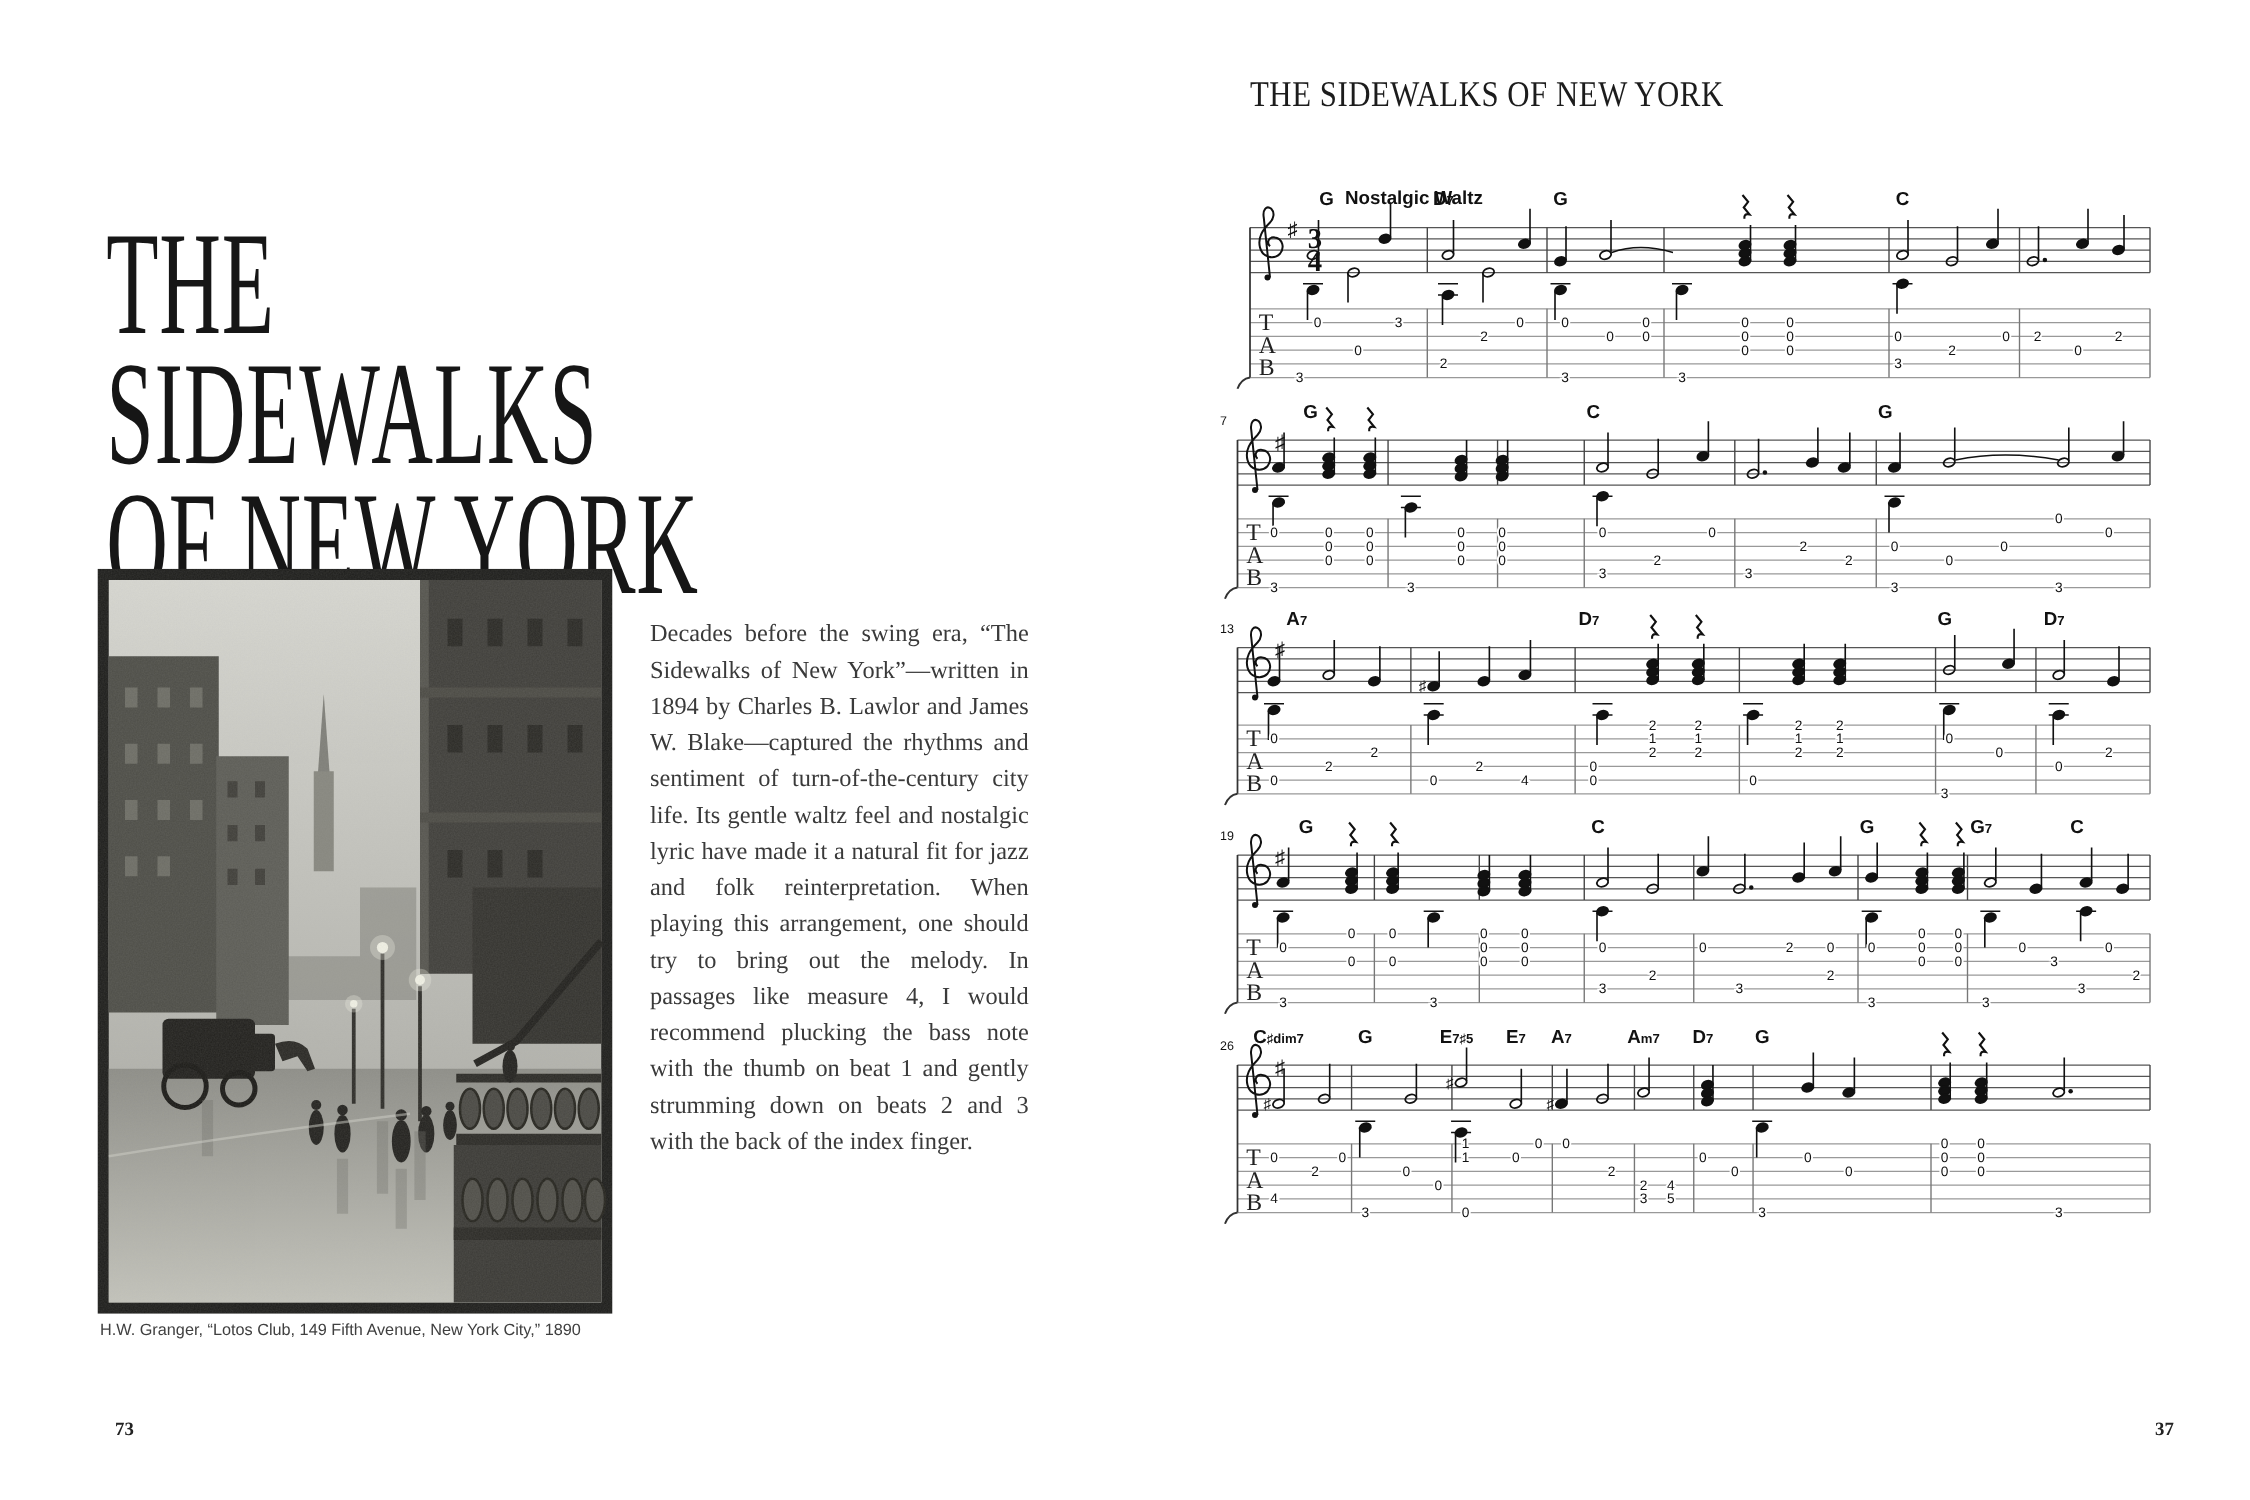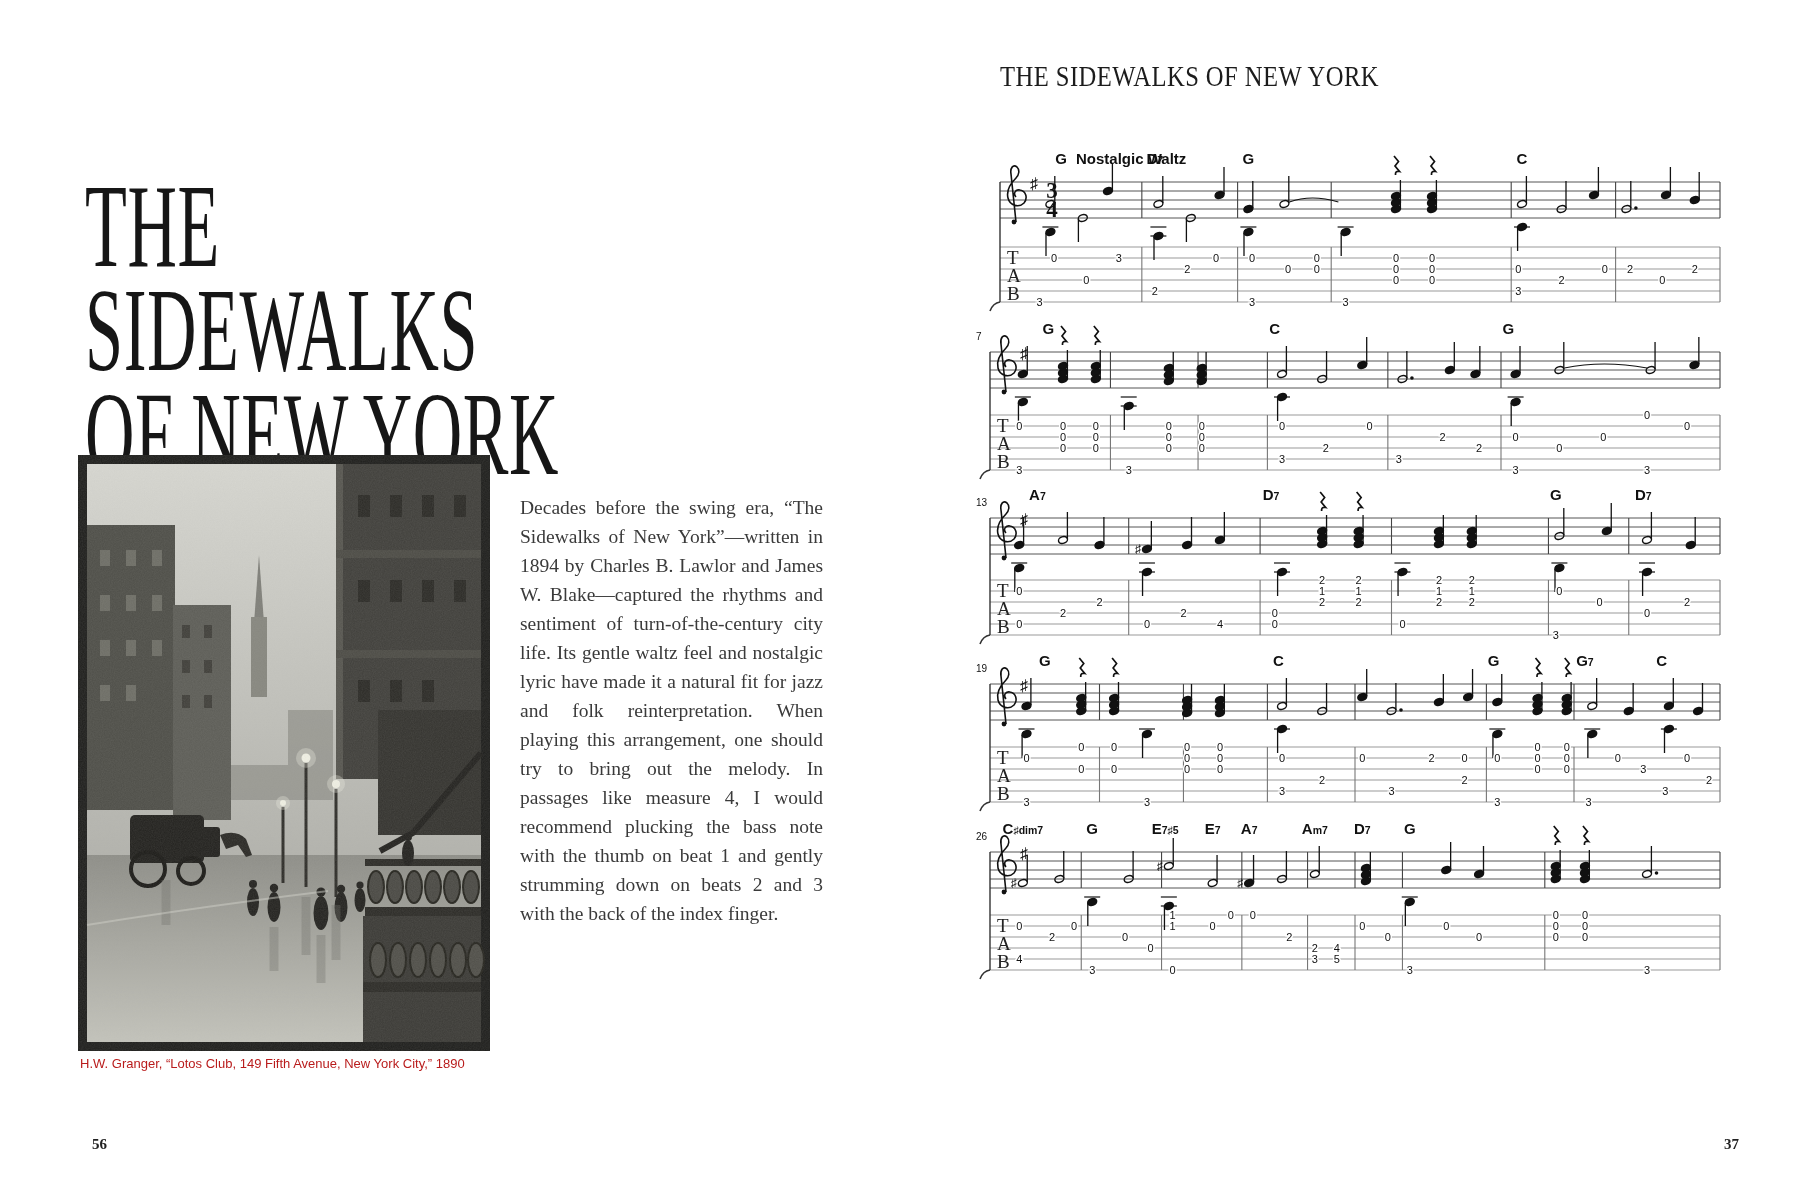--- a/index.html
+++ b/index.html
@@ -3,21 +3,21 @@
 <meta charset="utf-8">
 <style>
   html,body{margin:0;padding:0;background:#fff;}
   #canvas{position:relative;width:1800px;height:1200px;background:#ffffff;overflow:hidden;
           font-family:"Liberation Serif",serif;color:#1a1a1a;}
   .title-line{position:absolute;left:85px;font-size:118px;line-height:1;letter-spacing:1px;
               color:#161616;transform:scaleX(.58);transform-origin:0 0;white-space:nowrap;}
   #body-text{position:absolute;left:520px;top:450px;width:303px;font-size:19.5px;line-height:29px;
              text-align:justify;color:#3a3a3a;margin-top:43px;}
   #caption{position:absolute;left:80px;top:1056px;width:430px;font-family:"Liberation Sans",sans-serif;
-           font-size:13px;color:#b91c1c;}
+           font-size:13px;color:#404040;}
   #right-header{position:absolute;left:1000px;top:60px;font-size:29px;letter-spacing:.5px;color:#1c1c1c;
                 transform:scaleX(.85);transform-origin:0 0;white-space:nowrap;}
   #tempo{position:absolute;left:1076px;top:150px;font-family:"Liberation Sans",sans-serif;
          font-weight:700;font-size:15px;color:#111;}
   .pagenum{position:absolute;top:1136px;font-size:15px;font-weight:700;color:#222;}
   #pagenum-left{left:92px;} #pagenum-right{left:1724px;}
   #illustration{position:absolute;left:78px;top:455px;width:412px;height:596px;}
   #music{position:absolute;left:950px;top:120px;}
   #music text{font-family:"Liberation Sans",sans-serif;fill:#111;}
   #music .chord{font-size:15px;font-weight:700;text-anchor:middle;}
@@ -163,21 +163,21 @@
       <line x1="196" y1="472" x2="196" y2="516"></line>
         <line x1="243" y1="480" x2="243" y2="528"></line>
       <line x1="88" y1="425" x2="88" y2="470"></line>
     </g>
     <path d="M9,470 Q120,452 250,436" stroke="#d2d2ca" stroke-width="2" fill="none" opacity=".5"></path>
     <rect x="9" y="9" width="394" height="578" filter="url(#grain)" opacity=".45"></rect>
   </svg>
 
   <div id="caption">H.W. Granger, “Lotos Club, 149 Fifth Avenue, New York City,” 1890</div>
   <div id="body-text">Decades before the swing era, “The Sidewalks of New York”—written in 1894 by Charles B. Lawlor and James W. Blake—captured the rhythms and sentiment of turn-of-the-century city life. Its gentle waltz feel and nostalgic lyric have made it a natural fit for jazz and folk reinterpretation. When playing this arrangement, one should try to bring out the melody. In passages like measure 4, I would recommend plucking the bass note with the thumb on beat 1 and gently strumming down on beats 2 and 3 with the back of the index finger.</div>
-  <div id="pagenum-left" class="pagenum">56</div>
+  <div id="pagenum-left" class="pagenum">73</div>
 
   <div id="right-header">THE SIDEWALKS OF NEW YORK</div>
   <div id="tempo">Nostalgic Waltz</div>
   <svg id="music" width="800" height="880" viewBox="950 120 800 880">
       <line x1="1000" y1="182" x2="1720" y2="182" stroke="#555" stroke-width="1"></line>
       <line x1="1000" y1="191" x2="1720" y2="191" stroke="#555" stroke-width="1"></line>
       <line x1="1000" y1="200" x2="1720" y2="200" stroke="#555" stroke-width="1"></line>
       <line x1="1000" y1="209" x2="1720" y2="209" stroke="#555" stroke-width="1"></line>
       <line x1="1000" y1="218" x2="1720" y2="218" stroke="#555" stroke-width="1"></line>
       <line x1="1000" y1="247" x2="1720" y2="247" stroke="#999" stroke-width="1"></line>

